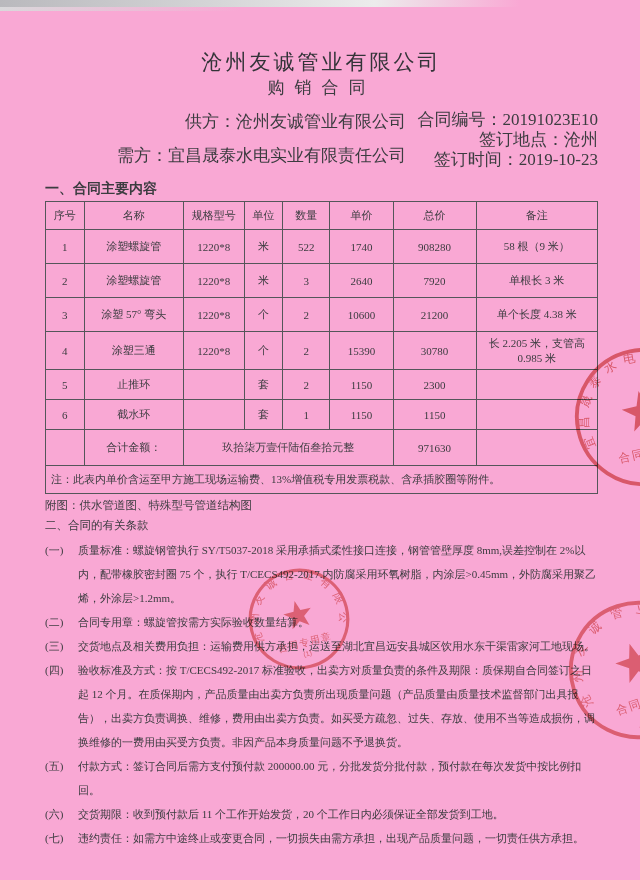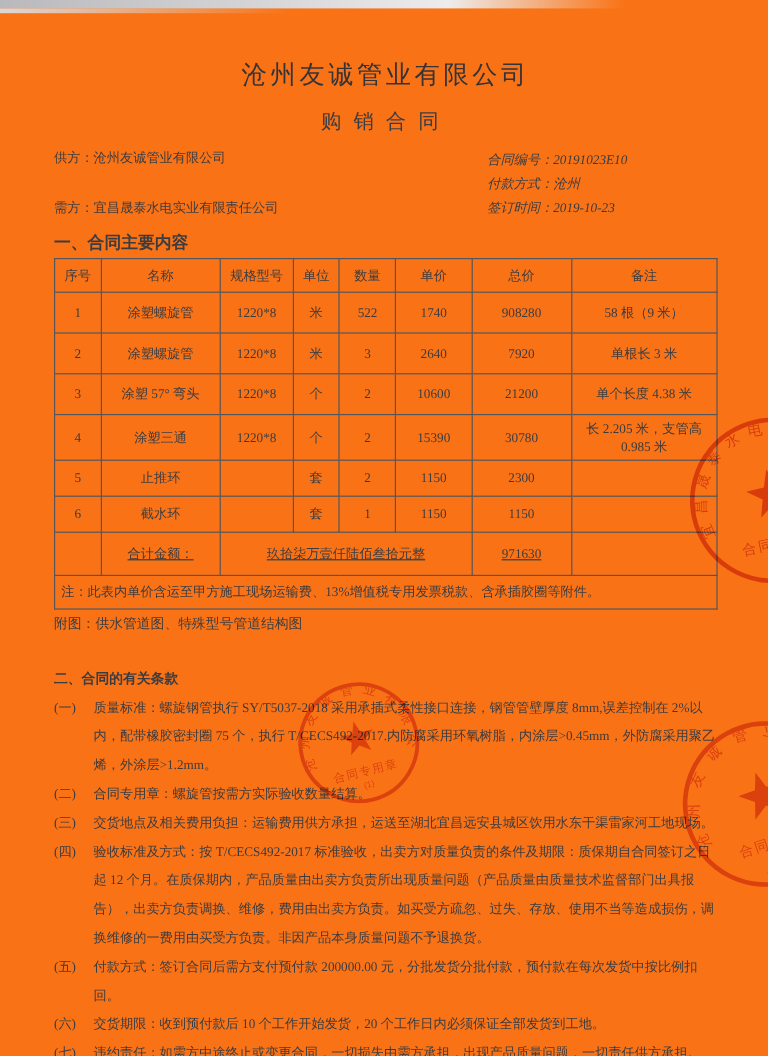--- a/index.html
+++ b/index.html
@@ -1,48 +1,48 @@
 <!DOCTYPE html>
 <html style="--stamp-red: #cf4940;"><head>
 <meta charset="utf-8">
 <style>
   :root{ --stamp-red:#cf4940; --ink:#3c3c40; }
   html,body{margin:0;padding:0;background:#ffffff;}
   .page{
     position:relative; width:640px; height:880px; overflow:hidden;
-    background:#f97316; color:var(--ink);
+    background:#f9a8d4; color:var(--ink);
     font-family:"Liberation Serif","DejaVu Serif",serif;
     box-sizing:border-box; padding:0 42px 0 45px;
   }
   .scan-edge{
     position:absolute; top:0; left:0; width:520px; height:7px;
     background:linear-gradient(to right,#b9b9bd 0%,#d4d4d6 40%,#ececec 72%,rgba(236,236,236,0) 100%);
   }
   .scan-edge::after{
     content:""; position:absolute; top:7px; left:0; width:240px; height:4px;
     background:linear-gradient(to right,#d9d9db,rgba(230,230,230,0));
   }
   .title{margin-top:48px; text-align:center; font-size:21px; letter-spacing:3px; color:#333338;}
-  .subtitle{margin-top:14px; text-align:center; font-size:17px; letter-spacing:10px;}
-  .meta{display:flex; margin-top:11px; font-size:11px;}
+  .subtitle{text-align:center; font-size:17px; letter-spacing:10px;}
+  .meta{display:flex; margin-top:11px; font-size:17px;text-align:right;}
   .meta-left{flex:1; display:flex; flex-direction:column; justify-content:space-between; padding-bottom:3px;}
-  .meta-right{width:192px; line-height:20px;font-style:italic;}
+  .meta-right{width:192px; line-height:20px;}
   .sec-heading{font-size:14px; font-weight:600; margin-top:10px;}
   table{width:100%; border-collapse:collapse; table-layout:fixed; margin-top:3px;}
   th,td{
     border:1px solid #55565a; font-size:11px; font-weight:normal;
     text-align:center; vertical-align:middle; padding:1px 2px; color:var(--ink);
     overflow:hidden;
   }
   tr.h-row{height:28px;} tr.r-a{height:34px;} tr.r-b{height:38px;}
-  tr.r-c{height:30px;} tr.total-row{height:36px;text-decoration:underline;} tr.note-row{height:28px;}
+  tr.r-c{height:30px;} tr.total-row{height:36px;} tr.note-row{height:28px;}
   td.note-cell{text-align:left; padding-left:5px;}
   td.remark{padding:1px 6px;}
   .attachment{margin-top:4px; font-size:11.5px;}
-  .sec2-heading{margin-top:31px; font-size:11.5px; font-weight:700;}
+  .sec2-heading{margin-top:5px; font-size:11.5px; font-weight:400;}
   .clauses{margin-top:5px;}
   .clause{position:relative; padding-left:33px; font-size:11px; line-height:24px;}
   .clause .cno{position:absolute; left:0; top:0;}
   .stamp{position:absolute; mix-blend-mode:multiply; pointer-events:none;}
   .stamp svg text{font-family:"Liberation Sans","DejaVu Sans",sans-serif; fill:var(--stamp-red);}
   #stamp-buyer{left:558px; top:331px; width:172px; height:172px; transform:rotate(-12deg); opacity:.68;}
   #stamp-supplier-center{left:237px; top:557px; width:124px; height:124px; transform:rotate(-14deg); opacity:.60;}
   #stamp-supplier-right{left:552px; top:584px; width:172px; height:172px; transform:rotate(-18deg); opacity:.62;}
 </style>
 </head>
@@ -54,21 +54,21 @@
   <div class="title">沧州友诚管业有限公司</div>
   <div class="subtitle">购销合同</div>
 
   <div class="meta">
     <div class="meta-left">
       <div>供方：沧州友诚管业有限公司</div>
       <div>需方：宜昌晟泰水电实业有限责任公司</div>
     </div>
     <div class="meta-right">
       <div>合同编号：20191023E10</div>
-      <div>付款方式：沧州</div>
+      <div>签订地点：沧州</div>
       <div>签订时间：2019-10-23</div>
     </div>
   </div>
 
   <div class="sec-heading">一、合同主要内容</div>
 
   <table>
     <colgroup>
       <col style="width:7%">
         <col style="width:18%">
@@ -182,21 +182,21 @@
     <div class="clause">
       <span class="cno">(四)</span>
       <span>验收标准及方式：按 T/CECS492-2017 标准验收，出卖方对质量负责的条件及期限：质保期自合同签订之日起 12 个月。在质保期内，产品质量由出卖方负责所出现质量问题（产品质量由质量技术监督部门出具报告），出卖方负责调换、维修，费用由出卖方负责。如买受方疏忽、过失、存放、使用不当等造成损伤，调换维修的一费用由买受方负责。非因产品本身质量问题不予退换货。</span>
     </div>
     <div class="clause">
       <span class="cno">(五)</span>
       <span>付款方式：签订合同后需方支付预付款 200000.00 元，分批发货分批付款，预付款在每次发货中按比例扣回。</span>
     </div>
     <div class="clause">
       <span class="cno">(六)</span>
-      <span>交货期限：收到预付款后 10 个工作开始发货，20 个工作日内必须保证全部发货到工地。</span>
+      <span>交货期限：收到预付款后 11 个工作开始发货，20 个工作日内必须保证全部发货到工地。</span>
     </div>
     <div class="clause">
       <span class="cno">(七)</span>
       <span>违约责任：如需方中途终止或变更合同，一切损失由需方承担，出现产品质量问题，一切责任供方承担。</span>
     </div>
   </div>
 
   <div class="stamp" id="stamp-buyer">
     <svg viewBox="-100 -100 200 200" width="172" height="172">
       <defs>

